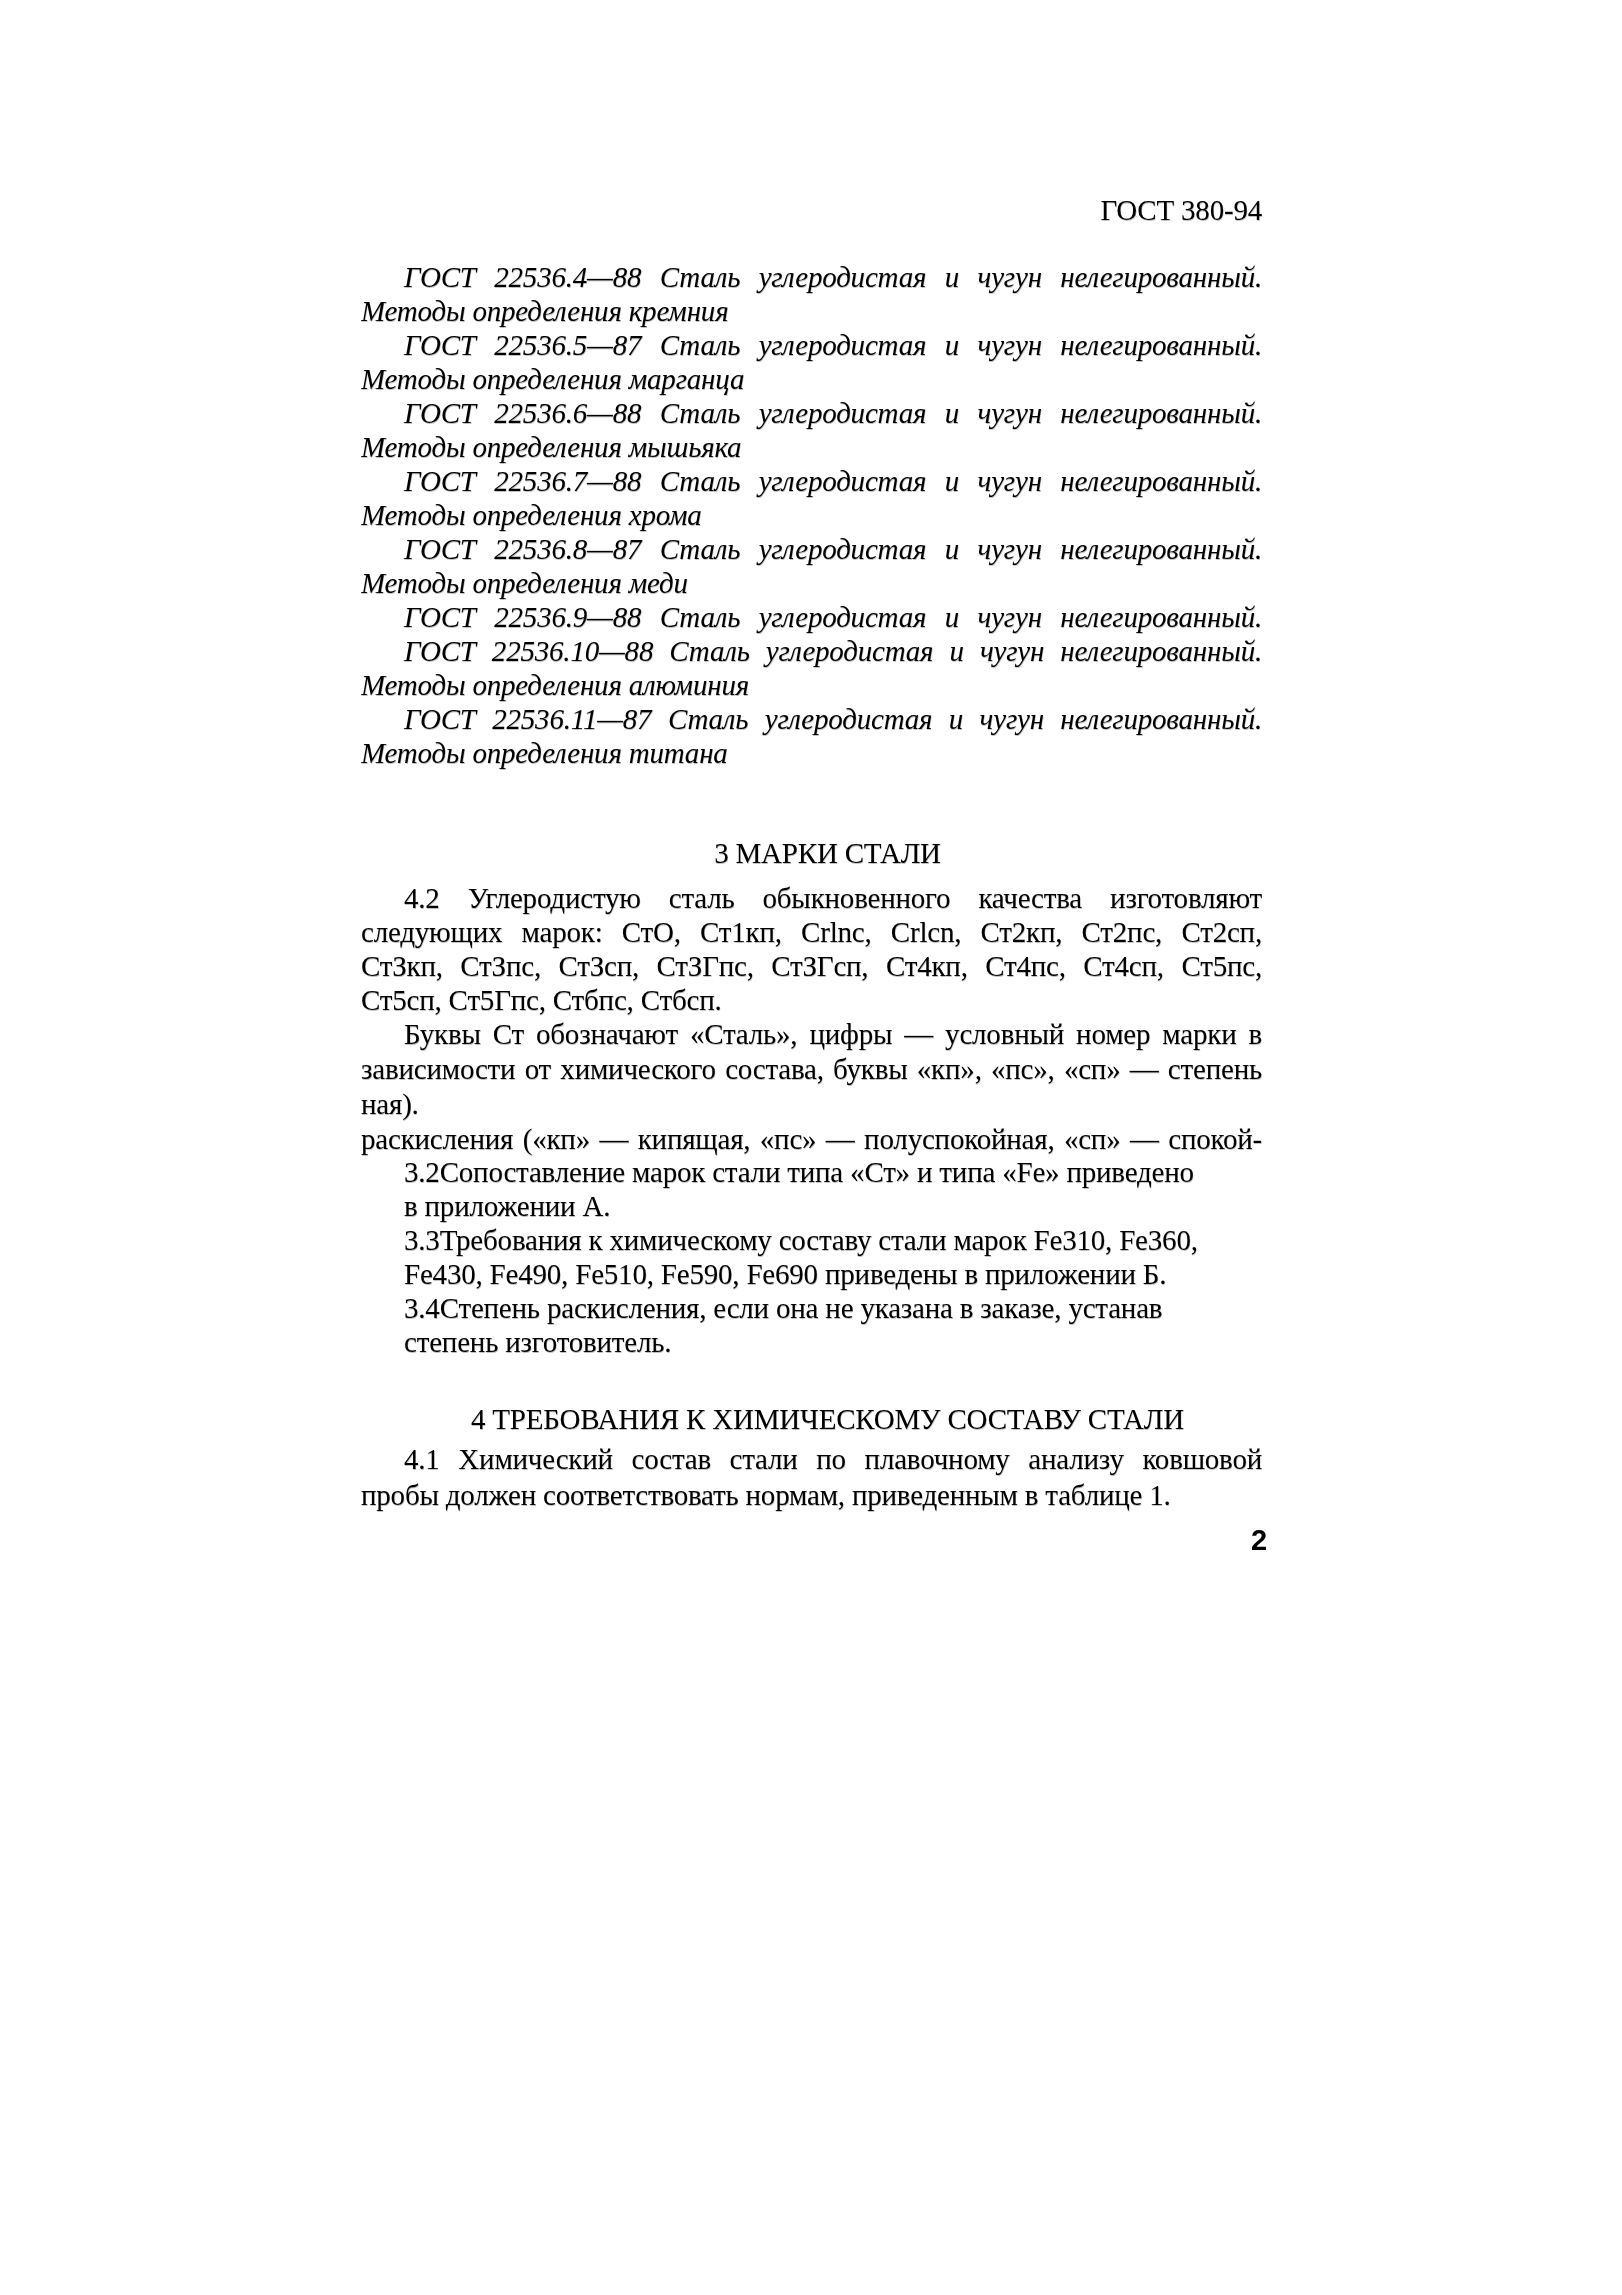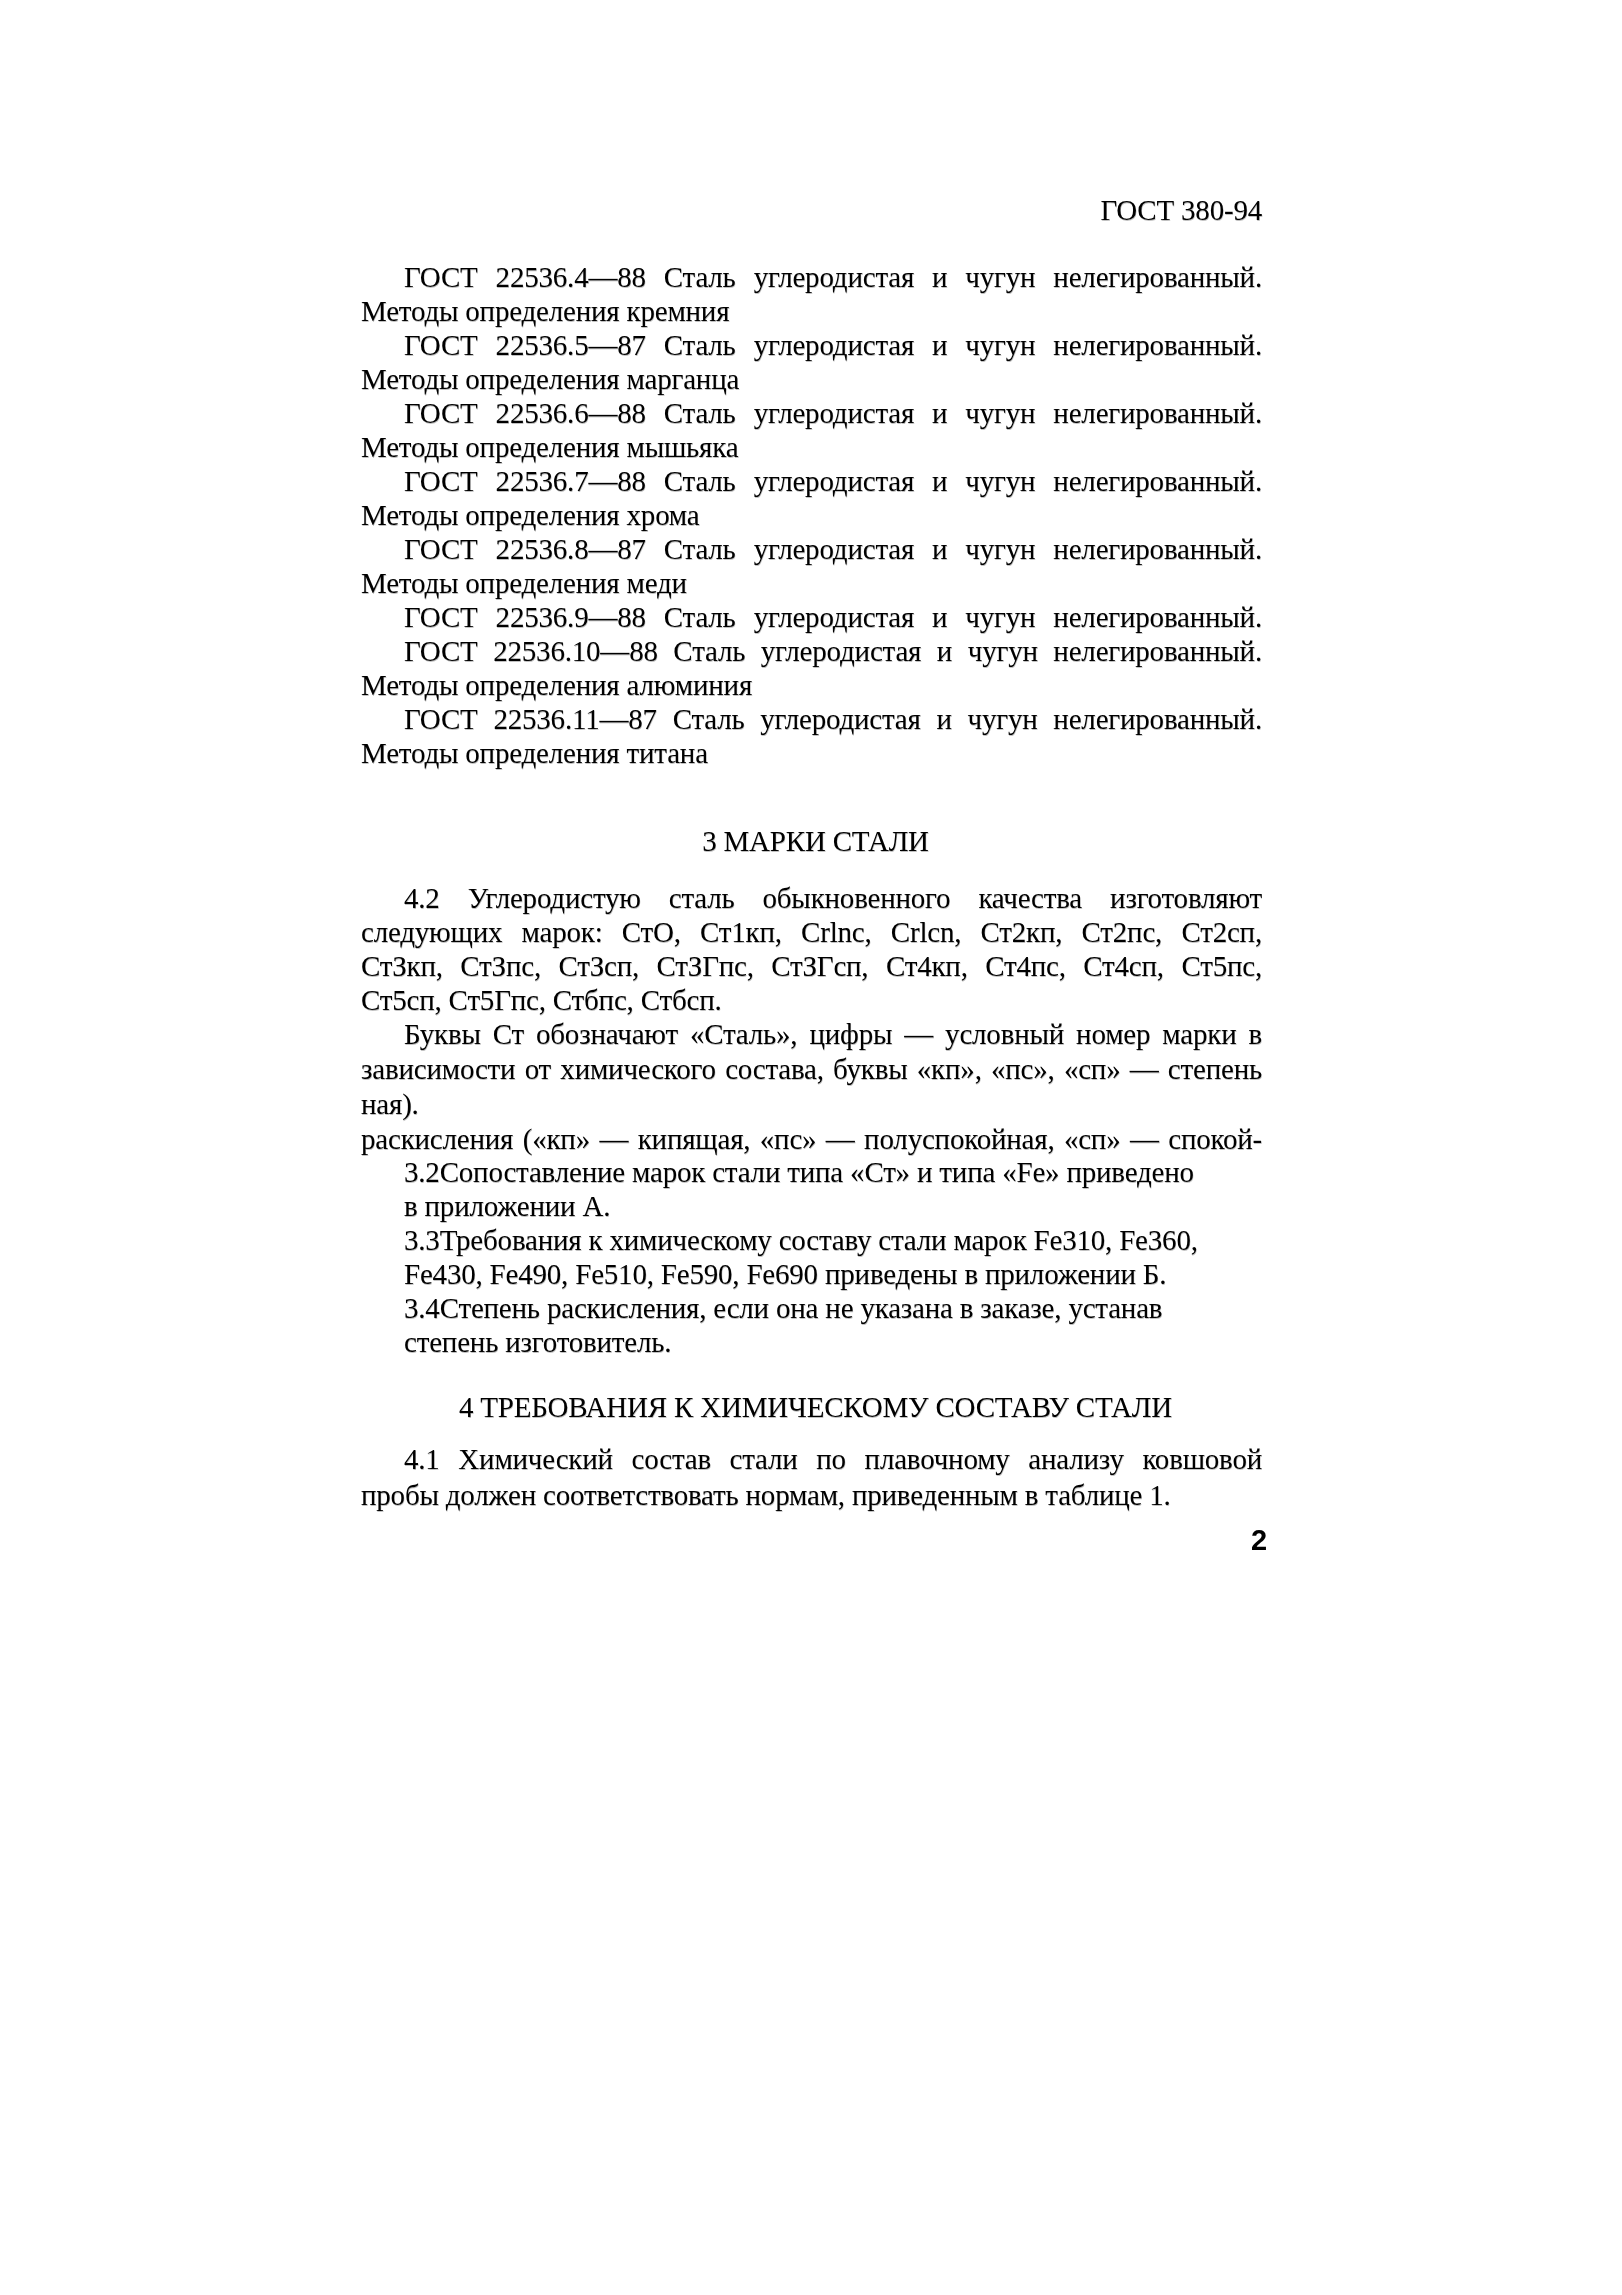--- a/index.html
+++ b/index.html
@@ -19,32 +19,32 @@
     position: absolute;
     left: 361px; top: 194px; width: 901px;
     text-align: right;
     font-size: 29px;
   }
   .block {
     position: absolute;
     left: 361px;
     width: 901px;
   }
-  .refs { top: 260px;  line-height: 34px; }
+  .refs { top: 260px;  line-height: 34px; font-style: italic; }
   .p31  { top: 881px; line-height: 34px; }
   .pbk  { top: 1017px; line-height: 35px; }
   .p32  { top: 1155px; left: 404px; width: 870px; line-height: 34px; }
   .p41  { top: 1441px; line-height: 36px; }
   .ln { overflow: hidden; }
   .ln.j { text-align: justify; text-align-last: justify; }
   .ln.ind { text-indent: 43px; }
   .heading {
     position: absolute;
     left: 361px; width: 901px;
-    margin: 4px;
+    margin: 16px;
     text-align: center;
     font-size: 29px;
     font-weight: normal;
     line-height: 34px;
   }
   .h3 { top: 820px; }
   .h4 { top: 1386px; }
   .pagenum {
     position: absolute;
     left: 361px; top: 1524px; width: 906px;

